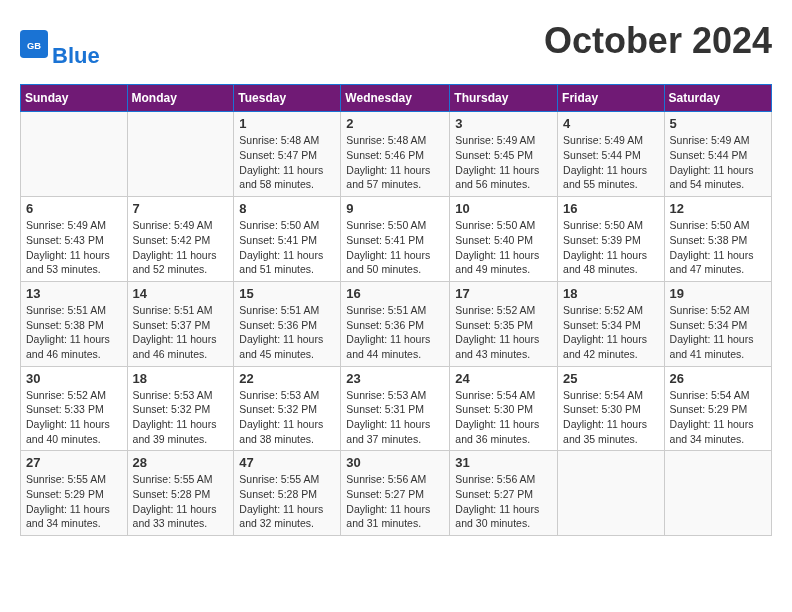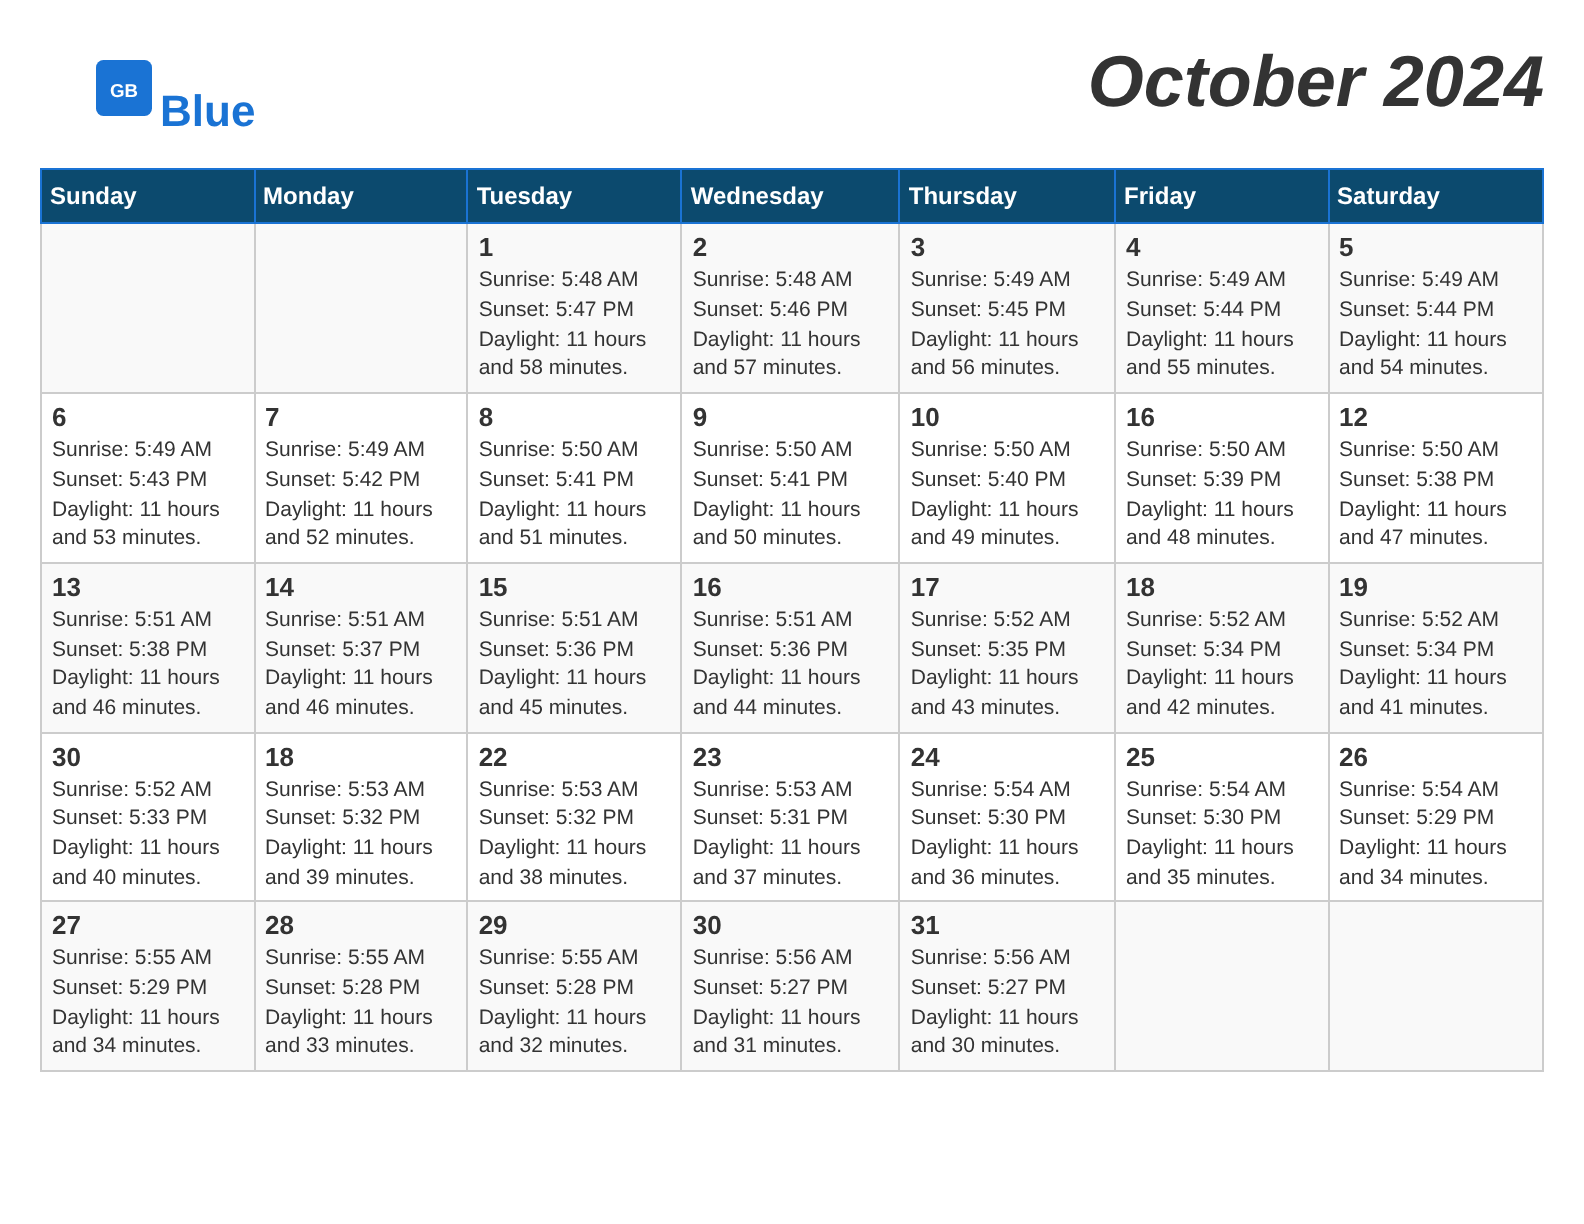--- a/index.html
+++ b/index.html
@@ -8,21 +8,20 @@
       background: #fff;
       width: 792px;
       min-height: 612px;
       padding: 20px;
     }
     .header {
       display: flex;
       justify-content: space-between;
       align-items: flex-start;
       margin-bottom: 16px;
-      margin-left: 28px;
     }
     .logo {
       display: flex;
       align-items: center;
     }
     .logo-text {
       font-size: 22px;
       font-weight: bold;
       color: #333;
       line-height: 1.1;
@@ -30,38 +29,37 @@
     .logo-text span {
       color: #1a73d4;
     }
     .logo-icon {
       width: 28px;
       height: 28px;
       margin-right: 4px;
     }
     .title-block {
       text-align: right;
-      font-style: italic;
     }
     .month-title {
       font-size: 36px;
       font-weight: bold;
       color: #333;
     }
     .subtitle {
       font-size: 14px;
       color: #555;
     }
     table {
       width: 100%;
       border-collapse: collapse;
       font-size: 11px;
     }
     thead tr {
-      background-color: #0c4a6e;
+      background-color: #701a75;
       color: white;
       border-radius: 11px;
     }
     thead th {
       padding: 6px 4px;
       text-align: left;
       font-size: 12px;
       font-weight: bold;
       border: 1px solid #1a73d4;
     }
@@ -243,21 +241,21 @@
       <tr>
         <td>
           <span class="day-number">27</span>
           <div class="day-info">Sunrise: 5:55 AM<br>Sunset: 5:29 PM<br>Daylight: 11 hours and 34 minutes.</div>
         </td>
         <td>
           <span class="day-number">28</span>
           <div class="day-info">Sunrise: 5:55 AM<br>Sunset: 5:28 PM<br>Daylight: 11 hours and 33 minutes.</div>
         </td>
         <td>
-          <span class="day-number">29</span>
+          <span class="day-number">47</span>
           <div class="day-info">Sunrise: 5:55 AM<br>Sunset: 5:28 PM<br>Daylight: 11 hours and 32 minutes.</div>
         </td>
         <td>
           <span class="day-number">30</span>
           <div class="day-info">Sunrise: 5:56 AM<br>Sunset: 5:27 PM<br>Daylight: 11 hours and 31 minutes.</div>
         </td>
         <td>
           <span class="day-number">31</span>
           <div class="day-info">Sunrise: 5:56 AM<br>Sunset: 5:27 PM<br>Daylight: 11 hours and 30 minutes.</div>
         </td>

